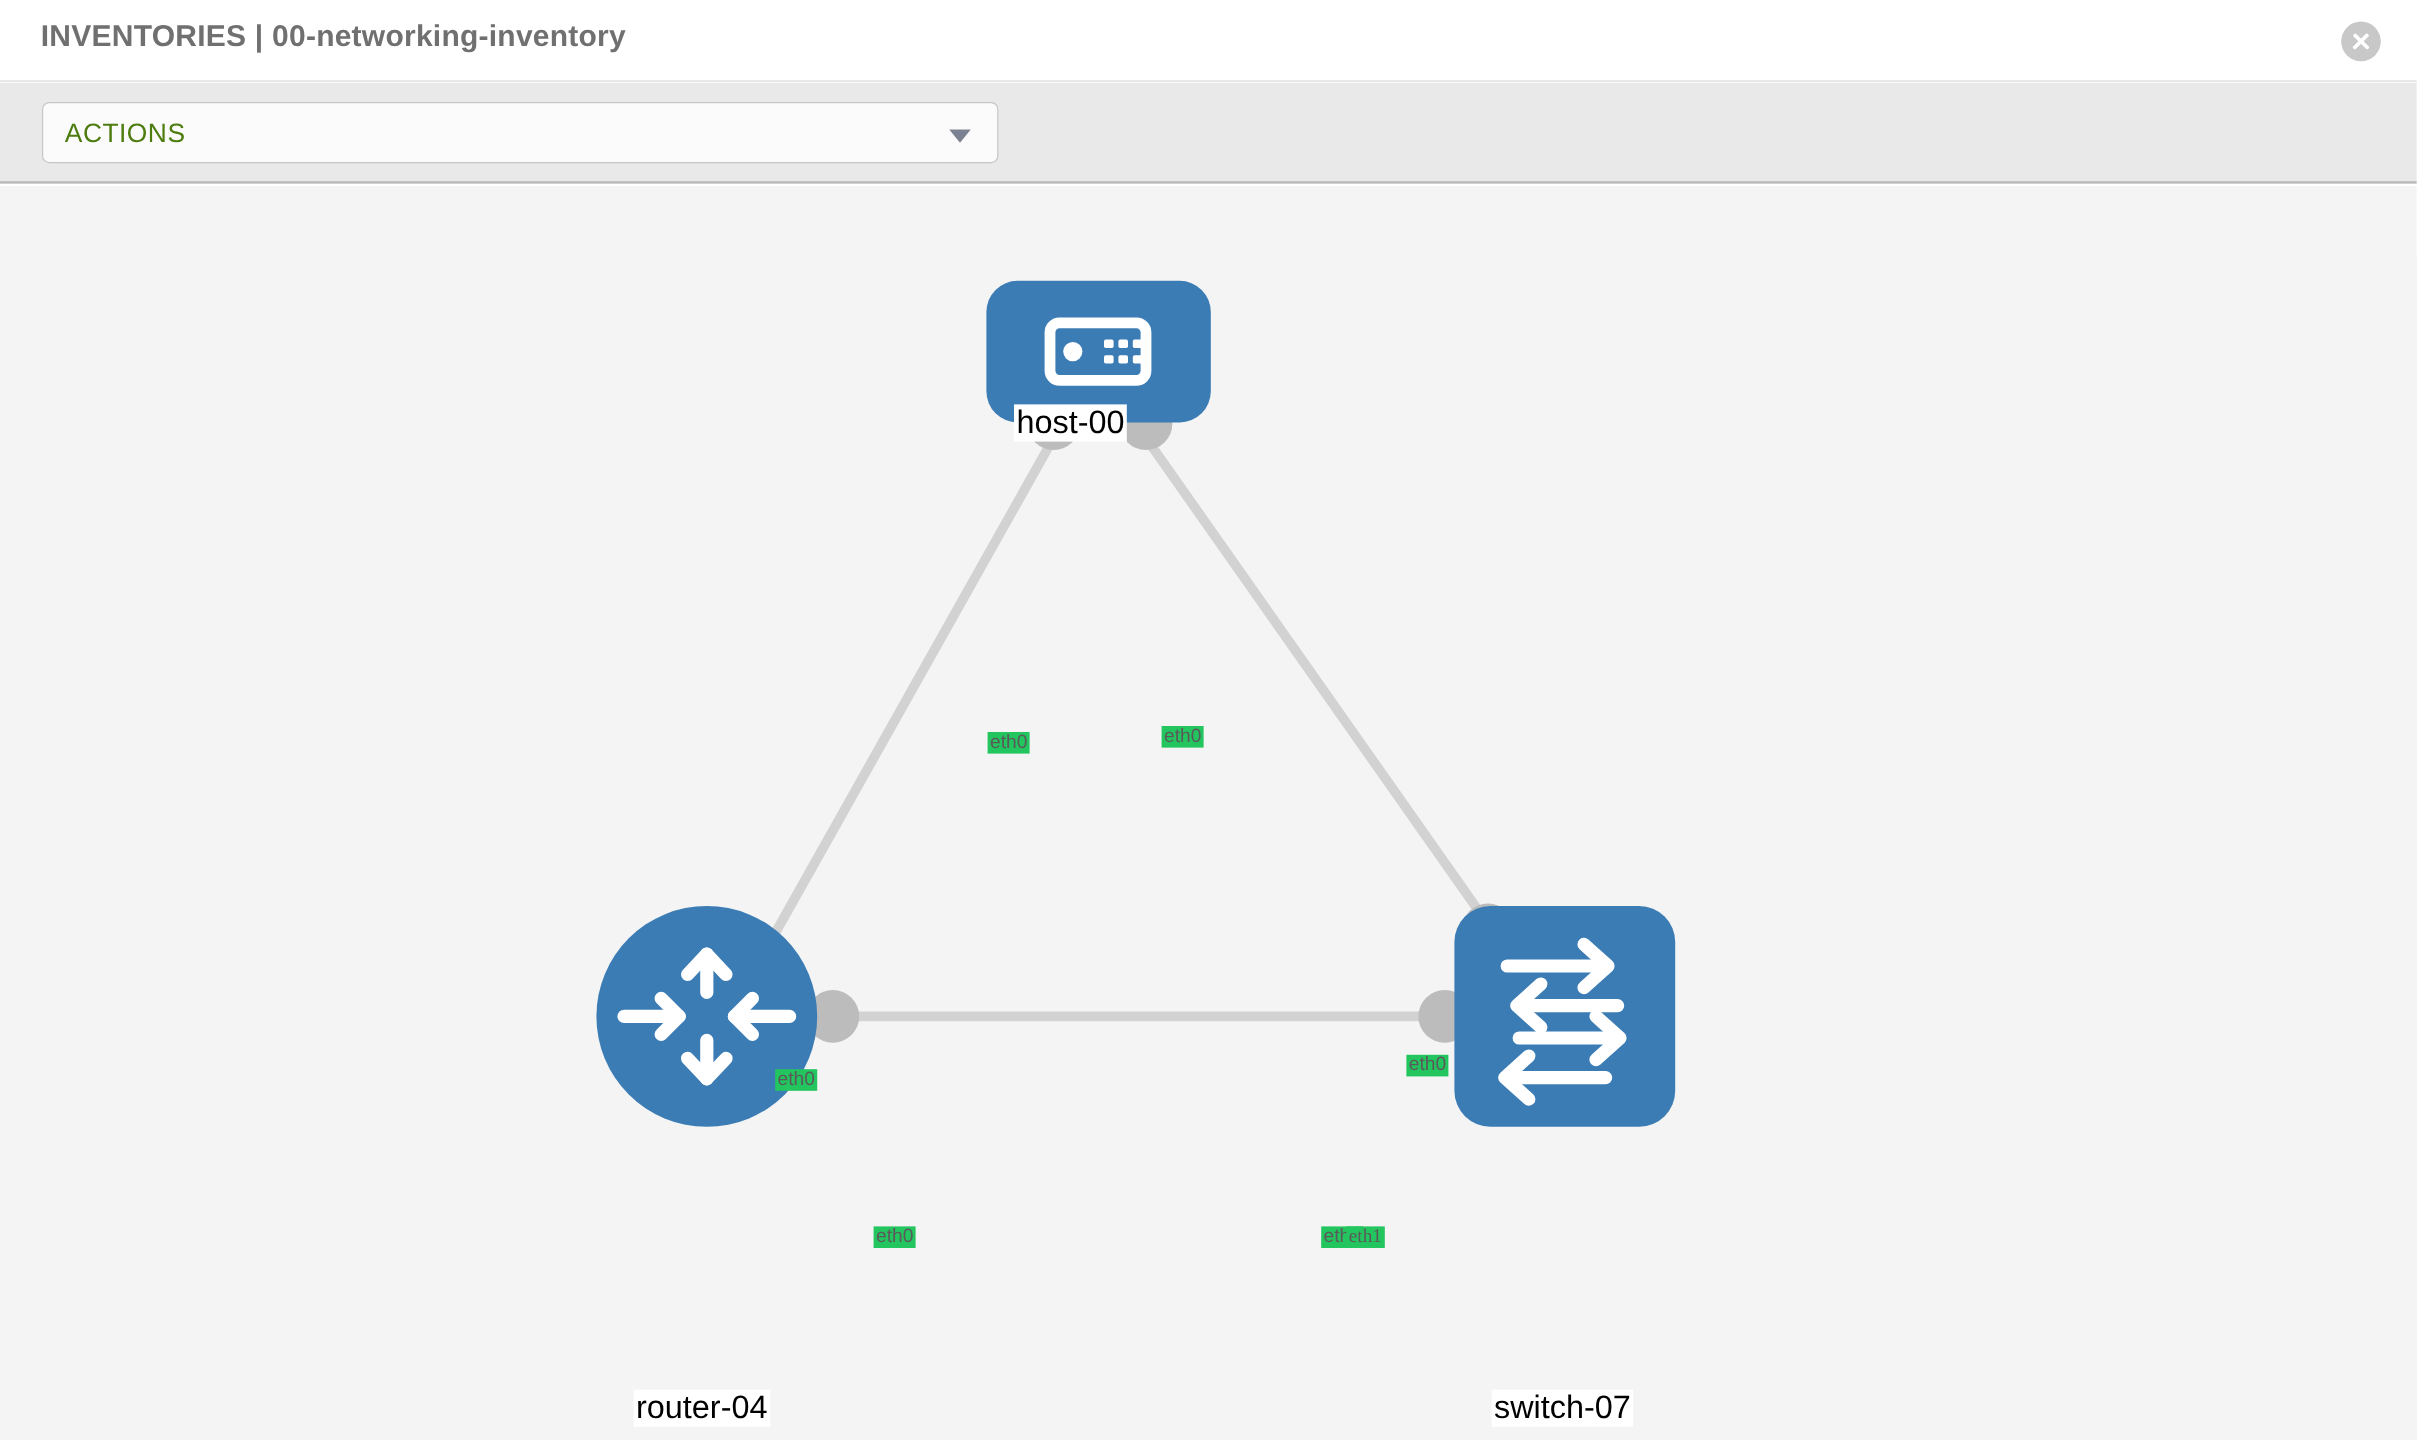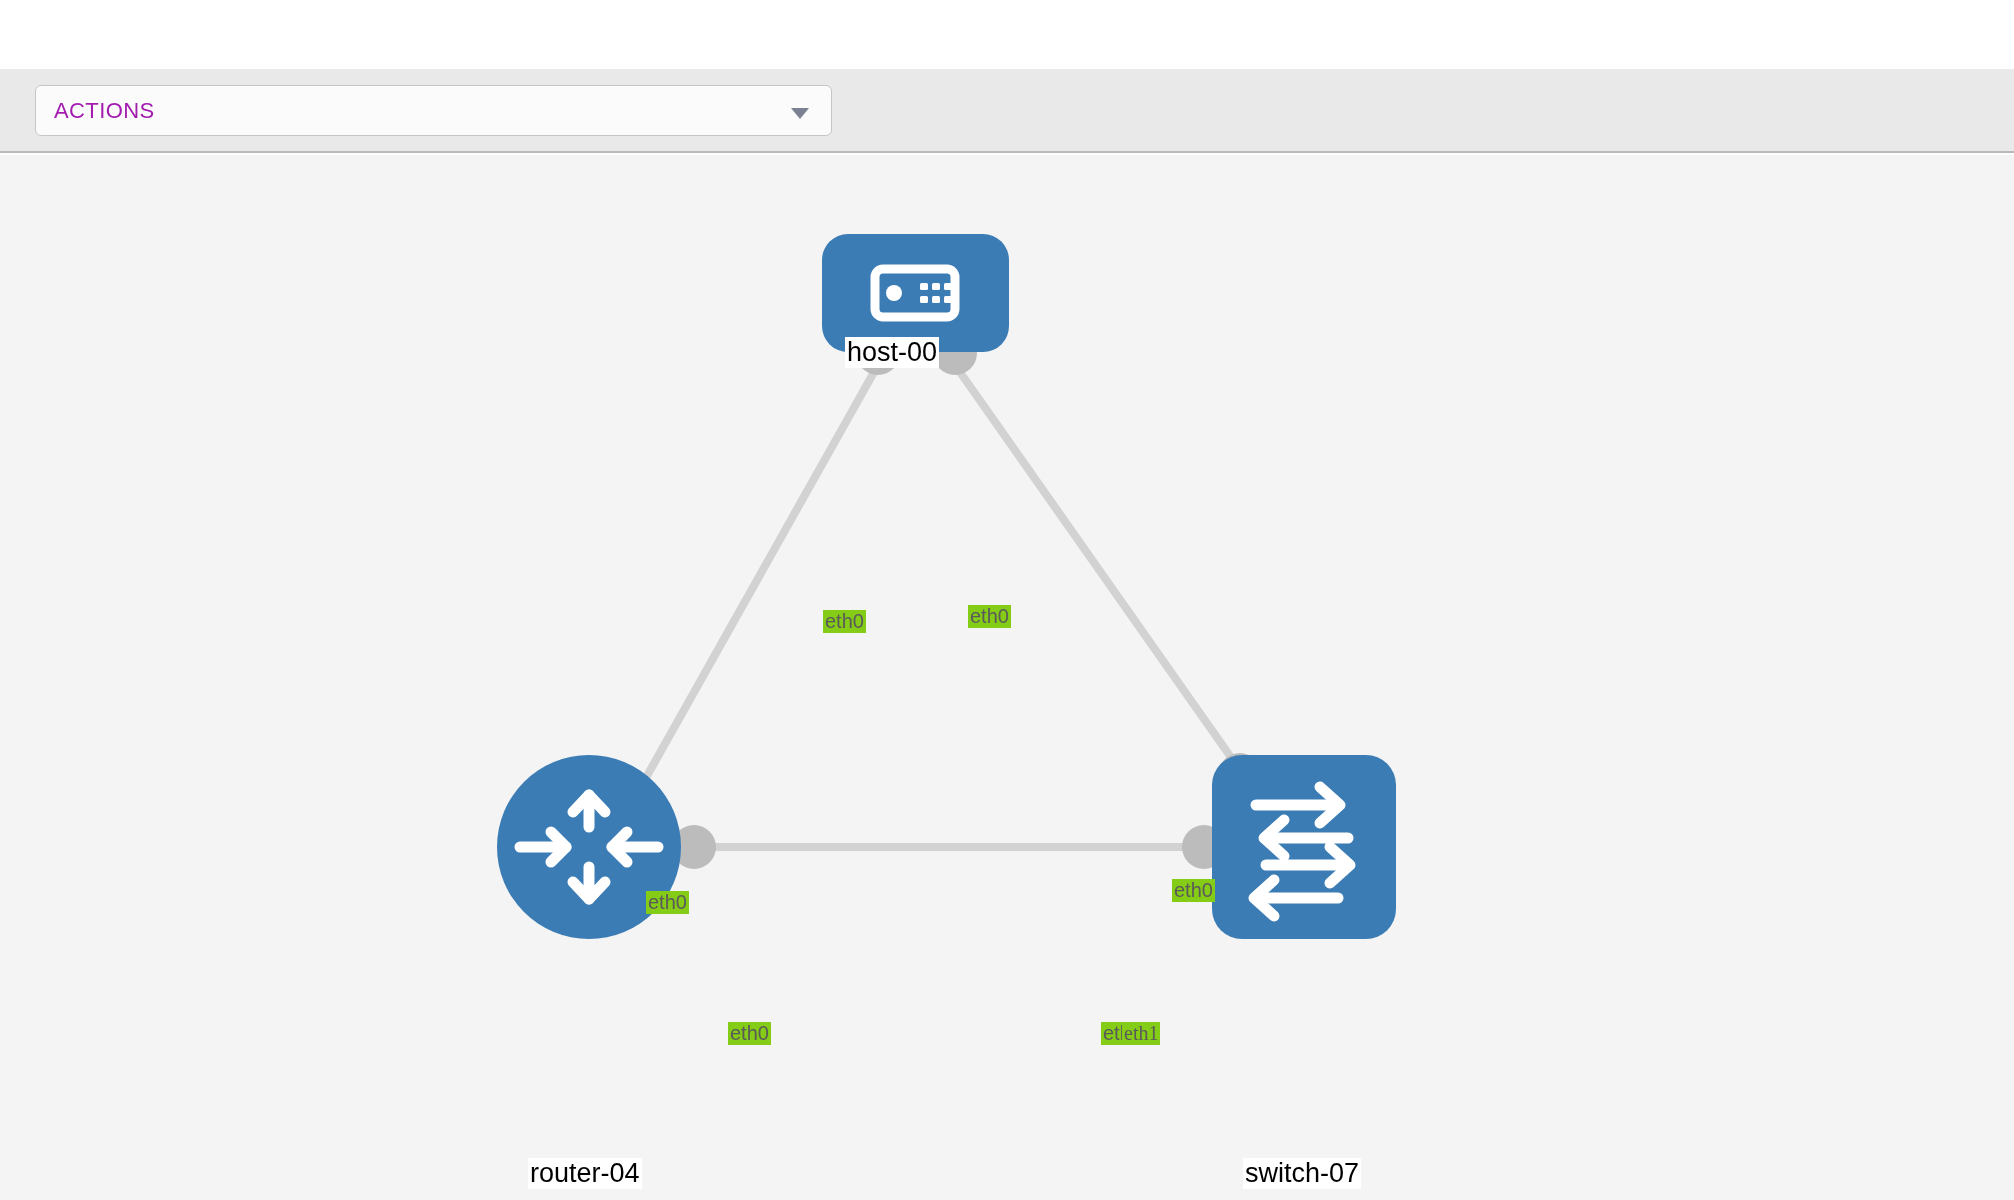--- a/index.html
+++ b/index.html
@@ -68,21 +68,21 @@
     width: 797px; height: 51px;
     background: #fbfbfb;
     border: 1px solid #c6c6c6;
     border-radius: 6px;
     cursor: pointer;
   }
   .actions-select .label {
     position: absolute;
     left: 18px; top: 12px;
     font-size: 22px;
-    color: #a21caf;
+    color: #4d7c0f;
     letter-spacing: 0.4px;
   }
   .caret {
     position: absolute;
     right: 22px; top: 22px;
     width: 0; height: 0;
     border-left: 9px solid transparent;
     border-right: 9px solid transparent;
     border-top: 11px solid #7b8190;
   }
@@ -132,33 +132,37 @@
     position: absolute;
     font-size: 27px;
     color: #000000;
     background: #ffffff;
     white-space: nowrap;
     padding: 0 2px;
     cursor: pointer;
   }
   .edge-label {
     position: absolute;
-    font-size: 20px;
+    font-size: 16px;
     color: #5a5a5a;
-    background: #84cc16;
+    background: #22c55e;
     white-space: nowrap;
     padding: 0 2px;
     cursor: pointer;
   }
 </style>
 </head>
 <body>
 
 <div id="app">
 
+  <div class="header">
+    <div class="header-title">INVENTORIES | 00-networking-inventory</div>
+    <div class="close-btn"></div>
+  </div>
 
   <div class="toolbar">
 
     <div class="actions-select">
       <span class="label">ACTIONS</span>
       <span class="caret"></span>
     </div>
 
     <div class="tool-icon wrench">
       <svg width="42" height="42" viewBox="0 0 42 42">

